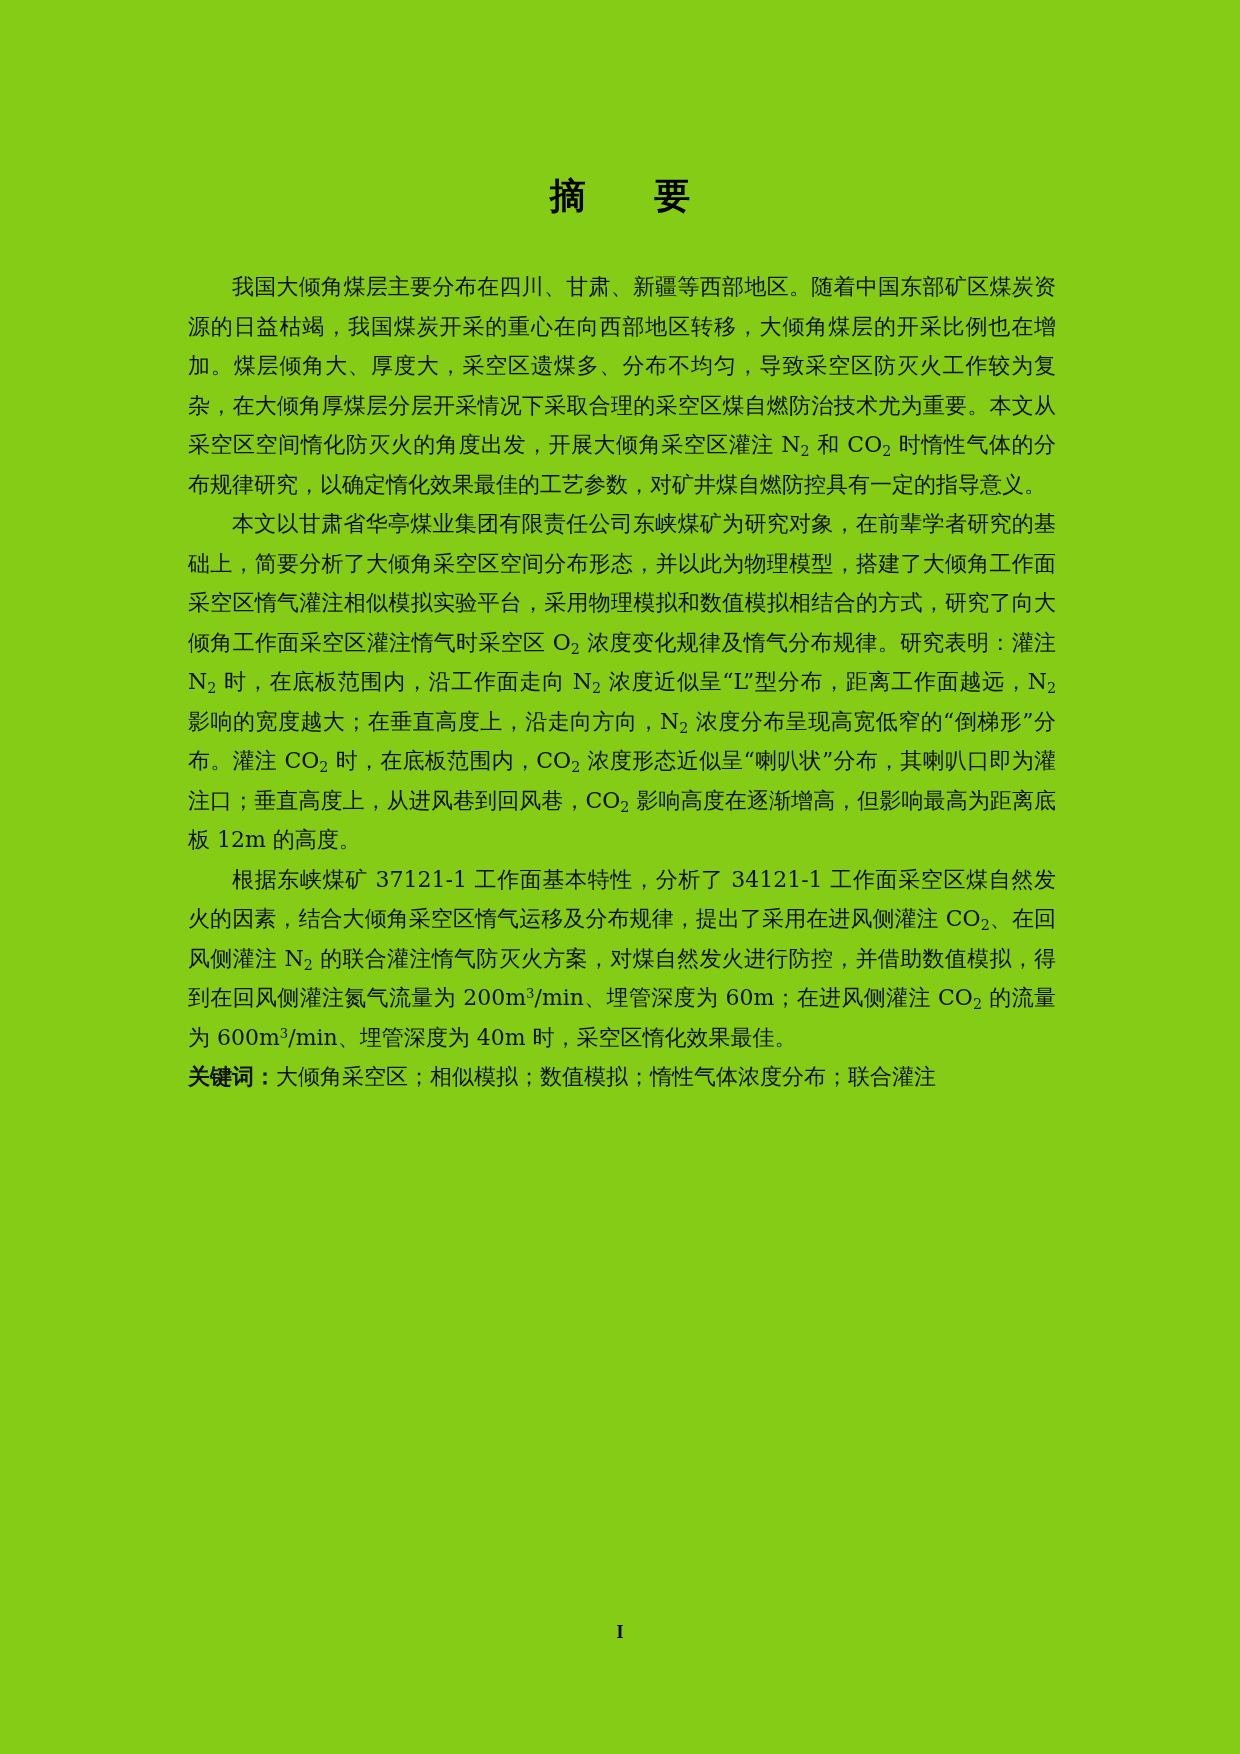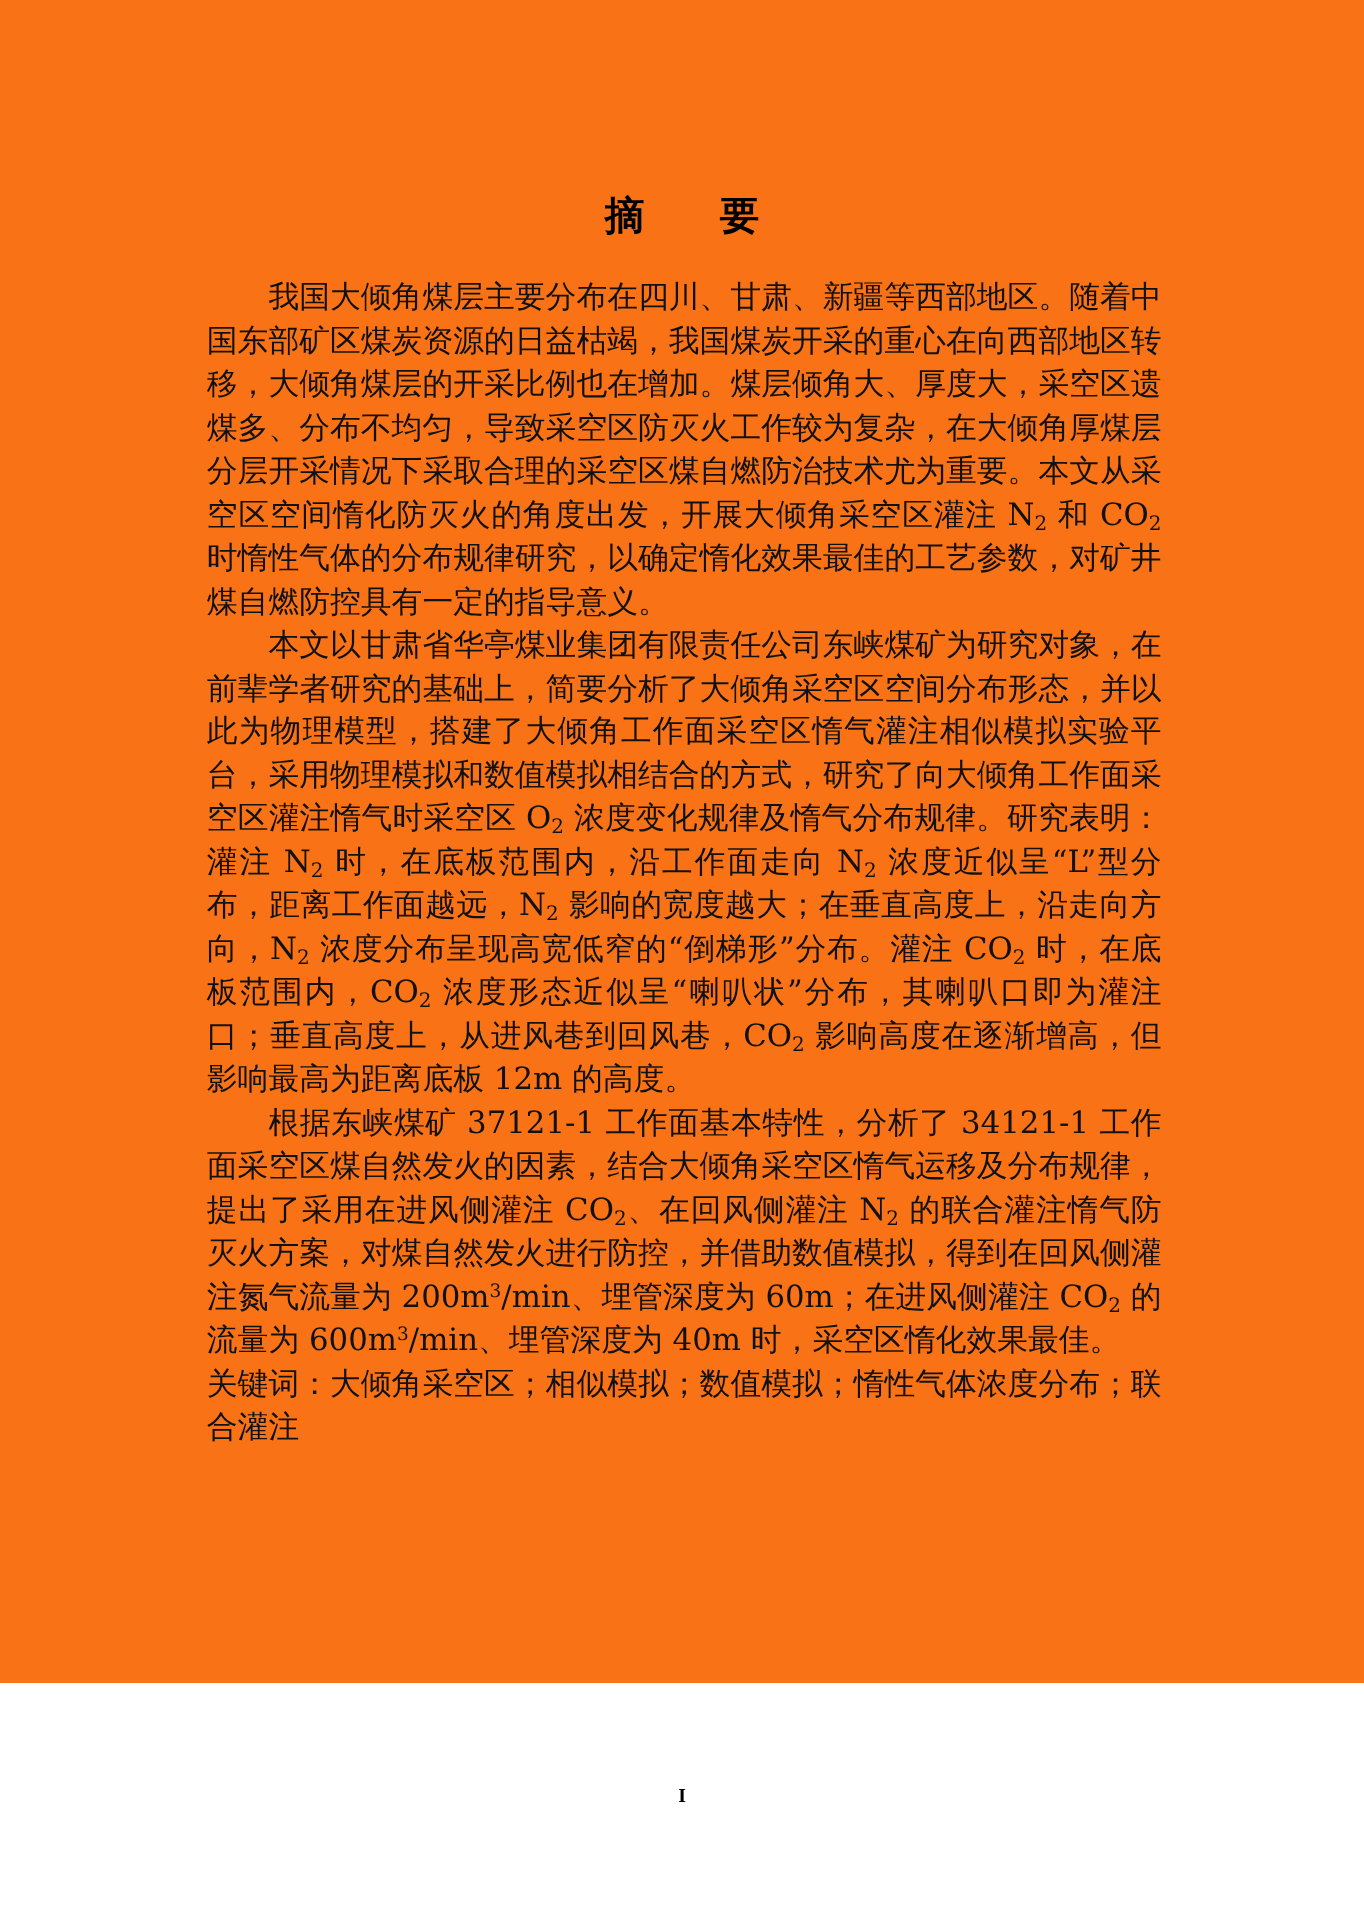--- a/index.html
+++ b/index.html
@@ -1,32 +1,32 @@
 <!DOCTYPE html>
 <html><head>
   <meta charset="utf-8">
   <style>
     html, body { margin: 0; padding: 0; background: #ffffff; }
     body { width: 1240px; height: 1754px; position: relative; overflow: hidden; color: #111; }
-    .page { position: absolute; left: 0; top: 0; width: 1240px; height: 1530px; background: #f97316; }
+    .page { position: absolute; left: 0; top: 0; width: 1240px; height: 1754px; background: #84cc16; }
     .title {
       position: absolute; top: 172px; left: 0; width: 1240px; text-align: center;
       font-family: "DejaVu Sans", sans-serif; font-weight: bold; font-size: 36px;
       letter-spacing: 28px; text-indent: 28px; color: #000;
     }
     .body {
-      position: absolute; left: 188px; top: 250px; width: 868px;
-      font-family: "DejaVu Serif", serif; font-size: 28px; line-height: 39.5px;
+      position: absolute; left: 188px; top: 267px; width: 868px;
+      font-family: "DejaVu Serif", serif; font-size: 22px; line-height: 39.5px;
       color: #111; text-align: justify;
     }
     .para { margin: 0; text-indent: 2em; }
     sub { font-size: 0.65em; vertical-align: -0.25em; line-height: 0; }
     sup { font-size: 0.6em; vertical-align: 0.55em; line-height: 0; }
     .keywords { margin: 0; text-indent: 0; }
-    .kw-label { font-family: "DejaVu Sans", sans-serif; font-weight: normal; }
+    .kw-label { font-family: "DejaVu Sans", sans-serif; font-weight: bold; }
     .pagenum {
       position: absolute; top: 1622px; left: 0; width: 1240px; text-align: center;
       font-family: "Liberation Serif", serif; font-weight: bold; font-size: 18px; color: #000;
     }
   </style>
 </head>
 <body>
 
 <div class="page">
   <div class="title">摘 要</div>

